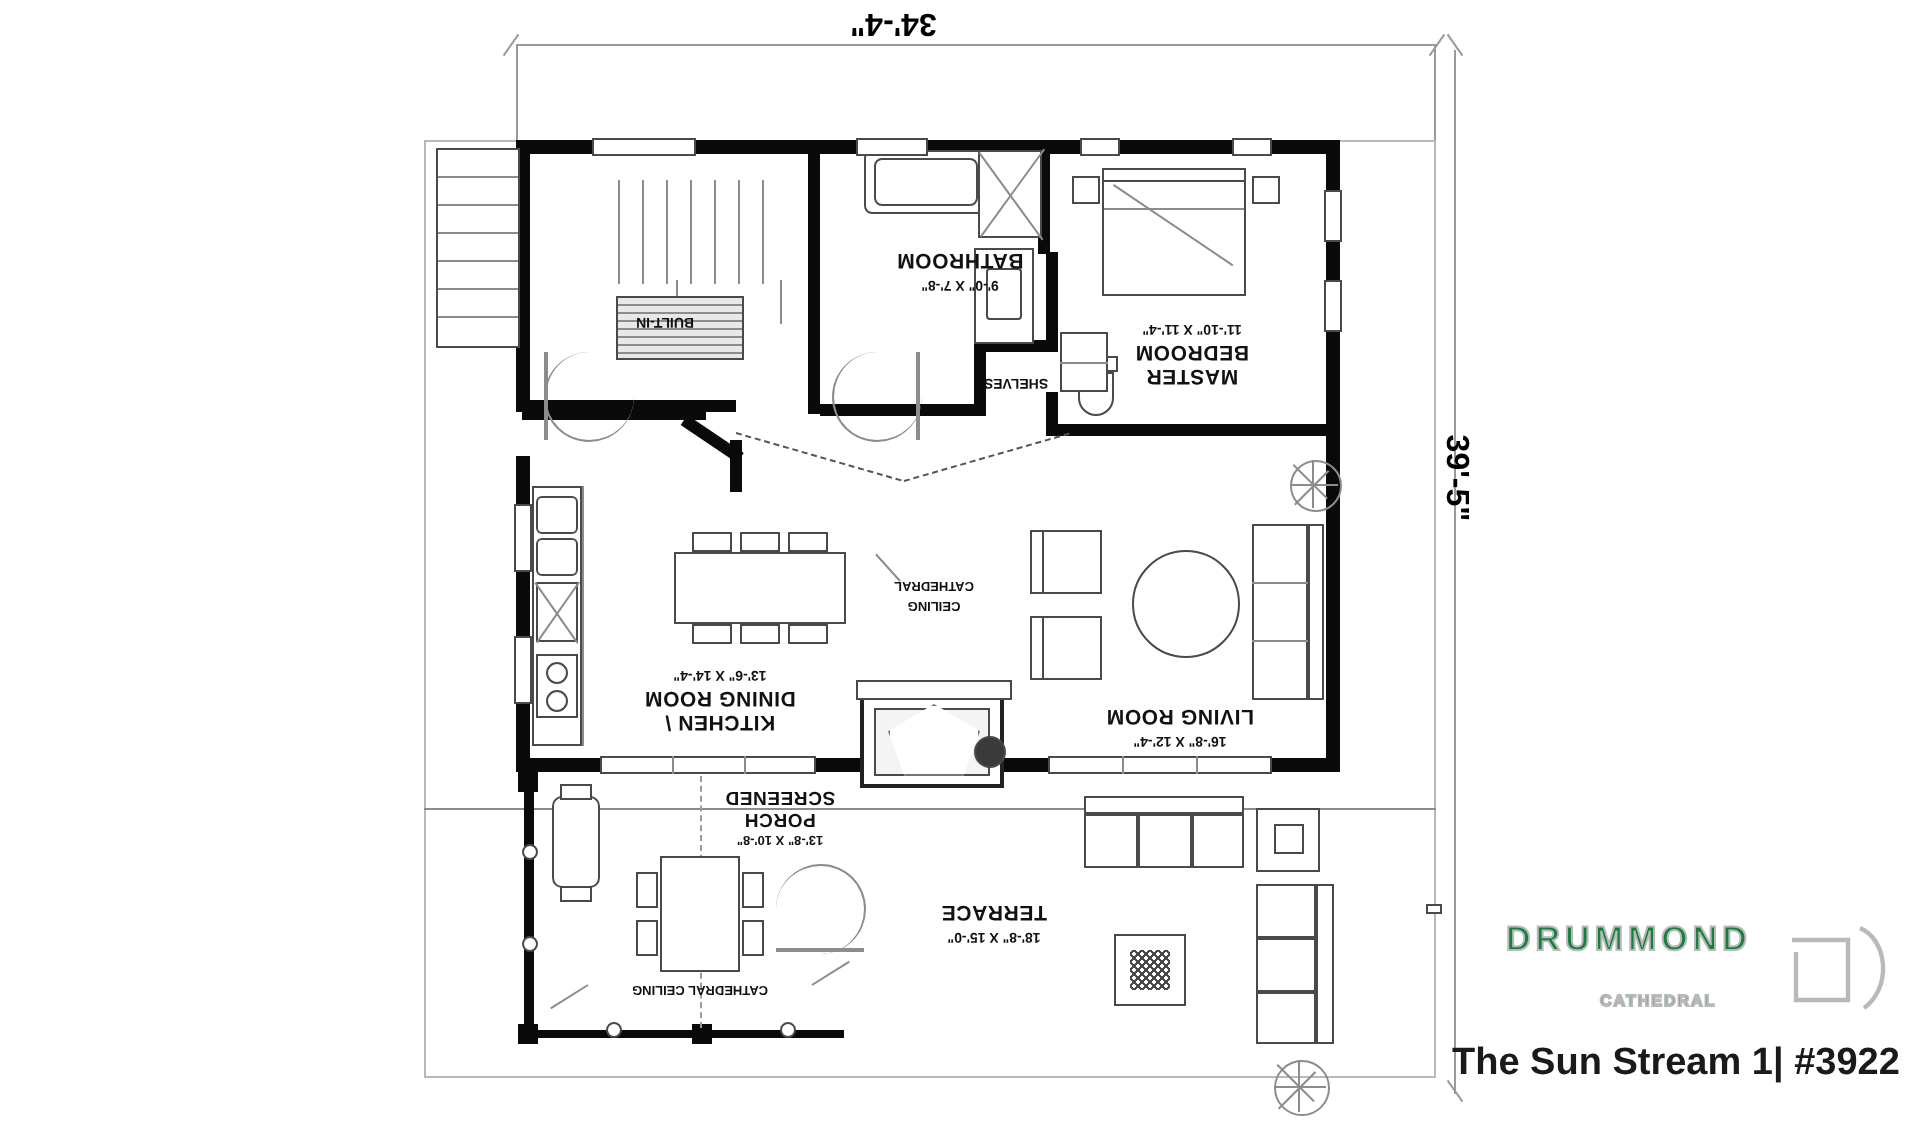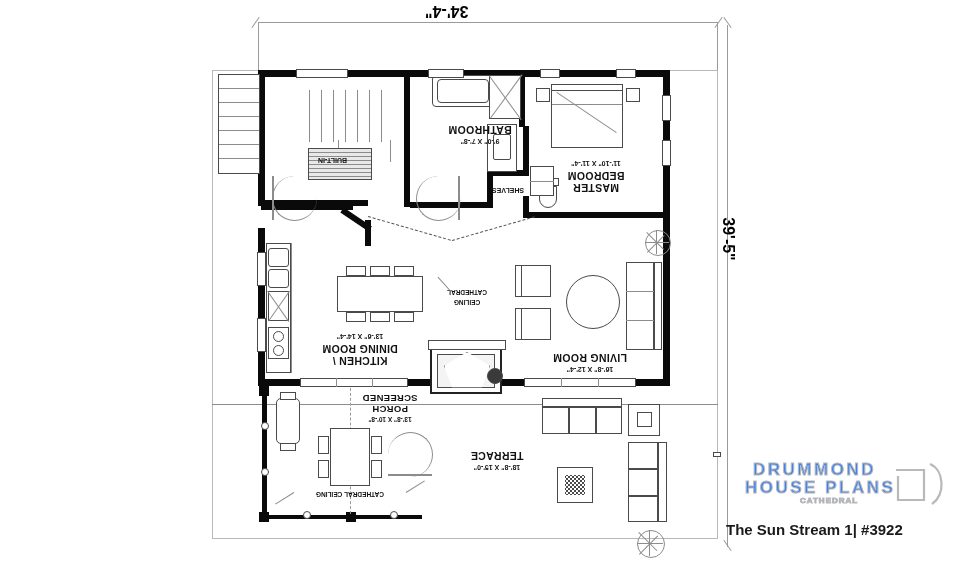--- a/index.html
+++ b/index.html
@@ -19,21 +19,21 @@
   .dim-line{position:absolute;background:#9a9a9a;}
   .lbl{position:absolute;color:#111;line-height:1.05;text-align:center;white-space:nowrap;
        font-family:"Liberation Sans", sans-serif;}
   .lbl-name{font-weight:bold;letter-spacing:.3px;}
   .lbl-dim{font-weight:bold;}
   .tiny{font-size:5.5px;font-weight:bold;color:#111;white-space:nowrap;position:absolute;}
   .dimtxt{position:absolute;font-weight:bold;color:#000;white-space:nowrap;}
 
   
   #logo{position:absolute;}
-  .logo-txt{font-weight:bold;letter-spacing:2.5px;color:#3b82f6;
+  .logo-txt{font-weight:bold;letter-spacing:2.5px;color:#15803d;
      -webkit-text-stroke:1px #b9b9b9;text-stroke:1px #b9b9b9;white-space:nowrap;}
   #plan-title{position:absolute;font-weight:bold;color:#1a1a1a;white-space:nowrap;}
 </style>
 </head>
 <body>
 
 <div id="stage">
 
   <div class="dim-line" style="left:258px;top:22px;width:460px;height:1px;"></div>
   <div class="dim-line" style="left:255px;top:16px;width:1px;height:13px;transform:rotate(35deg);"></div>
@@ -280,24 +280,23 @@
   <div style="position:absolute;left:637px;top:530px;width:26px;height:26px;border:1px solid #8c8c8c;border-radius:50%;"></div>
   <div class="hair" style="left:637px;top:543px;width:26px;height:1px;"></div>
   <div class="hair" style="left:649px;top:530px;width:1px;height:26px;"></div>
   <div class="hair" style="left:639px;top:532px;width:26px;height:1px;transform:rotate(45deg);transform-origin:left top;"></div>
   <div class="hair" style="left:639px;top:554px;width:26px;height:1px;transform:rotate(-45deg);transform-origin:left top;"></div>
 
   <div class="thin" style="left:713px;top:452px;width:8px;height:5px;"></div>
 
   <div id="logo" style="left:745px;top:460px;width:200px;height:52px;">
     <div class="logo-txt" style="position:absolute;left:8px;top:0px;font-size:17px;">DRUMMOND</div>
-    <div class="logo-txt" style="position:absolute;left:0px;top:18px;font-size:17px;">HOUSE PLANS</div>
     <div class="logo-txt" style="position:absolute;left:55px;top:36px;font-size:8px;letter-spacing:1px;">CATHEDRAL</div>
 
     <svg style="position:absolute;left:145px;top:0px;" width="62" height="48" viewBox="0 0 62 48">
       <path d="M6 10 L34 10 L34 40 L8 40 L8 16" fill="none" stroke="#b9b9b9" stroke-width="2.2"></path>
       <path d="M40 4 C54 10, 56 34, 42 44" fill="none" stroke="#b9b9b9" stroke-width="2.2"></path>
     </svg>
   </div>
 
-  <div id="plan-title" style="left:726px;top:521px;font-size:15px;">The Sun Stream 1| #3922</div>
+  <div id="plan-title" style="left:726px;top:521px;font-size:19px;">The Sun Stream 1| #3922</div>
 
 </div>
 
 </body></html>

